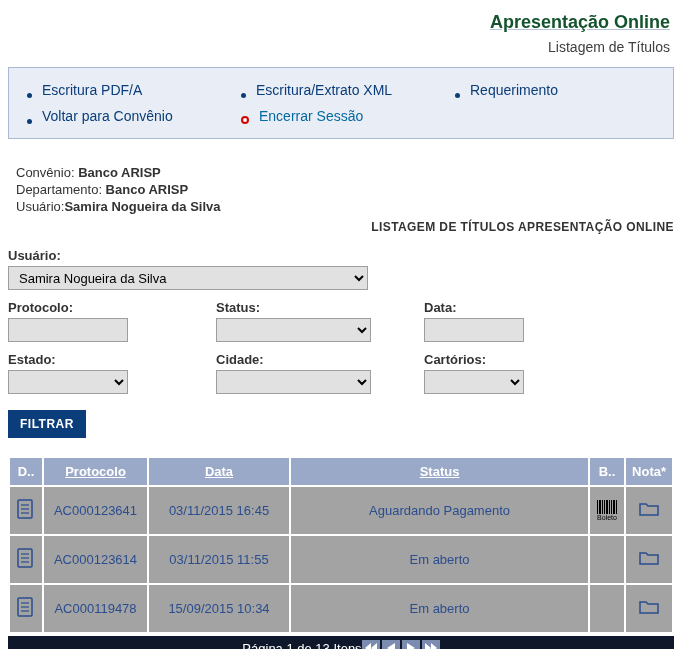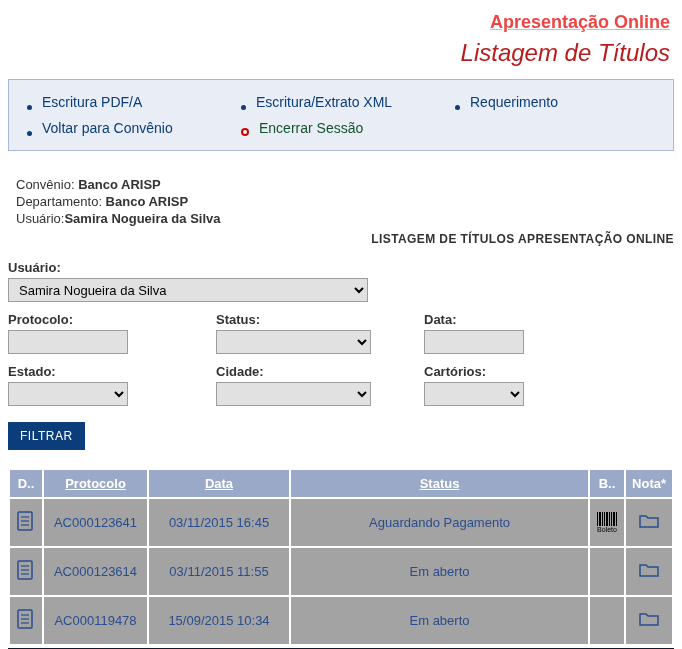--- a/index.html
+++ b/index.html
@@ -14,30 +14,29 @@
   }
   .page-head {
     text-align: right;
     color: #6b7a99;
     padding-right: 4px;
   }
   .page-head h1 {
     font-size: 18px;
     font-weight: bold;
     margin: 4px 0 2px;
-    color: #ef4444;
+    color: #14532d;
     text-decoration: underline;
     text-decoration-color: #b8c2d6;
   }
   .page-head h2 {
-    font-size: 24px;
+    font-size: 14px;
     font-weight: normal;
     margin: 6px 0 12px;
-    color: #b91c1c;
-    font-style: italic;
+    color: #404040;
   }
   .menu-box {
     border: 1px solid #a9b8d4;
     background: #e9edf5;
     padding: 14px 14px 14px 18px;
     margin-bottom: 26px;
   }
   .menu-grid {
     display: grid;
     grid-template-columns: 1fr 1fr 1fr;
@@ -60,21 +59,21 @@
     border: 2px solid #d40000;
     border-radius: 50%;
     flex: 0 0 8px;
     background: #fff;
   }
   .menu-item a {
     color: #0a3d7a;
     text-decoration: none;
     font-size: 14px;
   }
-  .menu-item a.red { color: #14532d; }
+  .menu-item a.red { color: #0369a1; }
   .info-block { margin-bottom: 4px; }
   .info-line { font-size: 13px; margin: 2px 8px; color: #333; }
   .info-line b { font-weight: bold; }
   .section-title {
     font-weight: bold;
     font-size: 12px;
     margin: 6px 0 14px;
     letter-spacing: 0.4px;
     text-align: right;
   }
@@ -98,21 +97,21 @@
     border: 1px solid #9e9e9e;
     height: 24px;
     padding: 2px 6px;
   }
   .user-select { width: 360px; }
   .filter-btn {
     background: #0a3d7a;
     color: #fff;
     border: none;
     font-size: 12px;
-    font-weight: normal;
+    font-weight: bold;
     padding: 7px 12px;
     margin: 16px 0 18px;
     cursor: pointer;
     letter-spacing: 0.5px;
   }
   table.grid {
     width: 100%;
     border-collapse: separate;
     border-spacing: 2px;
   }

